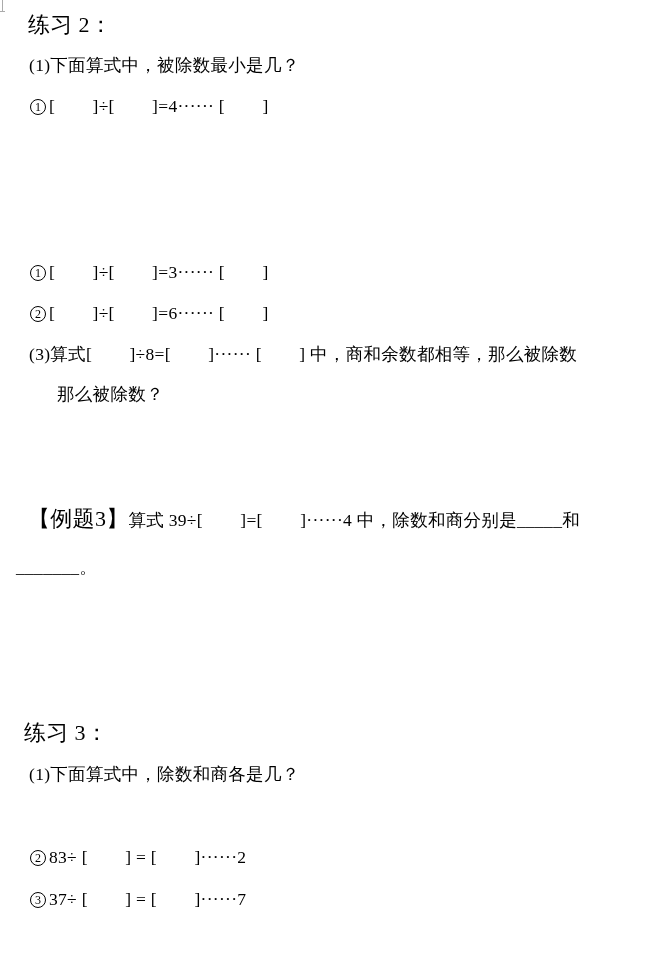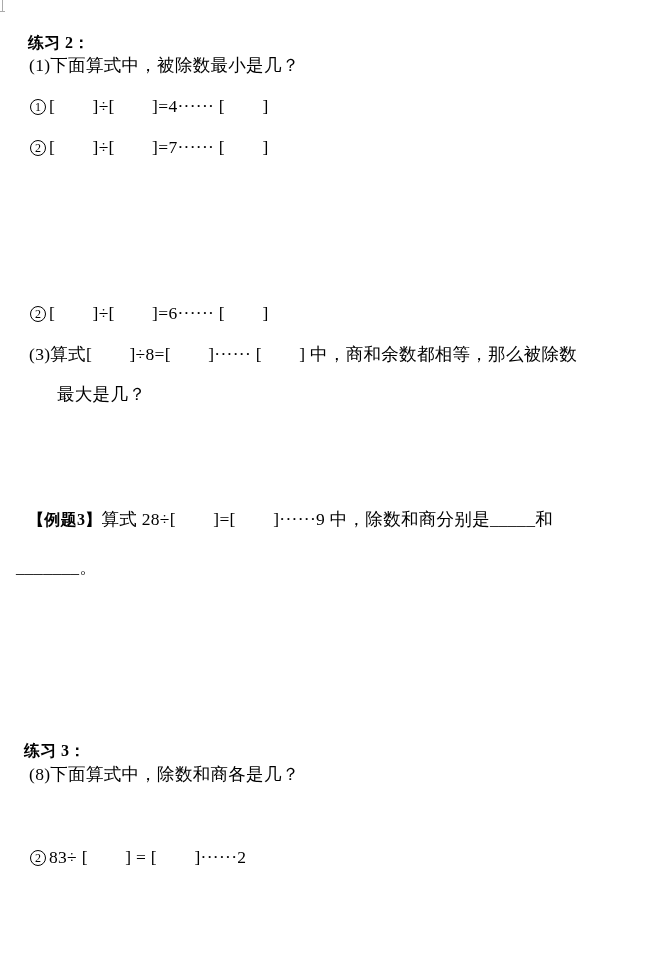--- a/index.html
+++ b/index.html
@@ -12,21 +12,21 @@
     color:#000000;
   }
   .line{
     position:absolute;
     font-size:17.5px;
     line-height:22px;
     white-space:pre;
     letter-spacing:0.3px;
     color:#000000;
   }
-  .bold{font-weight:bold;font-size:16px;margin-top:18px;}
+  .bold{font-weight:normal;font-size:22px;}
   .cnum{
     display:inline-block;
     width:14px;height:14px;
     border:1.5px solid #000;
     border-radius:50%;
     font-size:12px;
     line-height:14px;
     text-align:center;
     letter-spacing:0;
     margin-right:3px;
@@ -42,37 +42,38 @@
 
   <span class="corner-v"></span>
   <span class="corner-h"></span>
 
   <div class="line bold" style="top:14px;left:28px">练习 2：</div>
 
   <div class="line" style="top:54px;left:29px">(1)下面算式中，被除数最小是几？</div>
 
   <div class="line" style="top:95px;left:30px"><span class="cnum">1</span><span>[        ]÷[        ]=4······ [        ]</span></div>
 
-  <div class="line" style="top:136px;left:30px"><span class="cnum">2</span><span>[        ]÷[        ]=7······ [        ]</span></div>
 
 
 
+  <div class="line" style="top:261px;left:30px"><span class="cnum">1</span><span>[        ]÷[        ]=3······ [        ]</span></div>
 
   <div class="line" style="top:302px;left:30px"><span class="cnum">2</span><span>[        ]÷[        ]=6······ [        ]</span></div>
 
   <div class="line" style="top:343px;left:29px">(3)算式[        ]÷8=[        ]······ [        ] 中，商和余数都相等，那么被除数</div>
 
-  <div class="line" style="top:383px;left:57px">最大是几？</div>
+  <div class="line" style="top:383px;left:57px">那么被除数？</div>
 
-  <div class="line" style="top:508px;left:28px"><span class="bold">【例题3】</span><span>算式 28÷[        ]=[        ]······9 中，除数和商分别是_____和</span></div>
+  <div class="line" style="top:508px;left:28px"><span class="bold">【例题3】</span><span>算式 39÷[        ]=[        ]······4 中，除数和商分别是_____和</span></div>
 
   <div class="line" style="top:556px;left:16px">_______。</div>
 
   <div class="line bold" style="top:722px;left:24px">练习 3：</div>
 
-  <div class="line" style="top:763px;left:29px">(8)下面算式中，除数和商各是几？</div>
+  <div class="line" style="top:763px;left:29px">(1)下面算式中，除数和商各是几？</div>
 
 
   <div class="line" style="top:846px;left:30px"><span class="cnum">2</span><span>83÷ [        ] = [        ]······2</span></div>
 
+  <div class="line" style="top:888px;left:30px"><span class="cnum">3</span><span>37÷ [        ] = [        ]······7</span></div>
 
 
 </div>
 
 </body></html>

